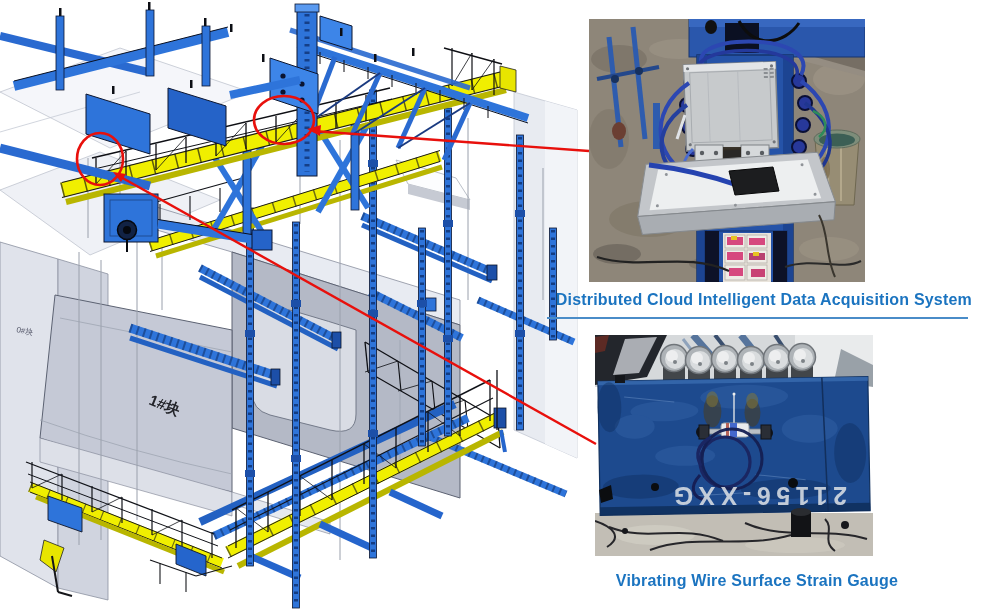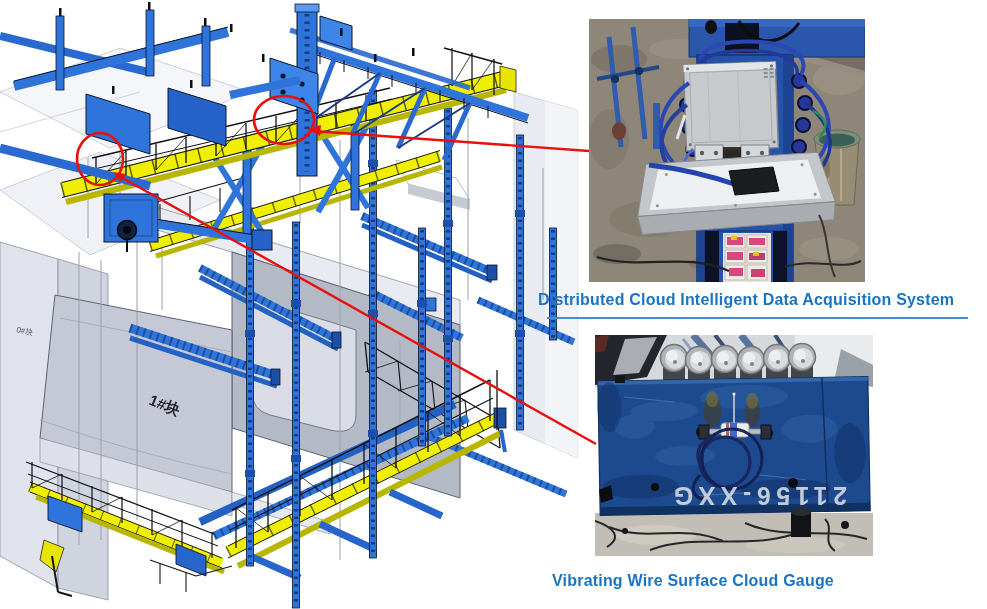--- a/index.html
+++ b/index.html
@@ -7,21 +7,21 @@
     position:relative;width:987px;height:609px;background:#ffffff;overflow:hidden;
     font-family:"Liberation Sans", sans-serif;
   }
   .stage svg{display:block;}
   #cad-layer{position:absolute;left:0;top:0;z-index:1;}
   .photo{position:absolute;overflow:hidden;z-index:5;}
   #photo-daq{left:589px;top:19px;width:276px;height:263px;}
   #photo-gauge{left:595px;top:335px;width:278px;height:221px;}
   .caption{
     position:absolute;z-index:6;color:#1b74c0;font-weight:bold;font-size:16px;
-    text-align:left;letter-spacing:.2px;line-height:1.15;
+    text-align:right;letter-spacing:.2px;line-height:1.15;
   }
   #caption-daq{left:538px;top:291px;width:434px;}
   #caption-gauge{left:552px;top:572px;width:346px;}
   #caption-underline{
     position:absolute;z-index:6;left:547px;top:317px;width:421px;height:2px;background:#4a8cc8;
   }
   #annotation-layer{position:absolute;left:0;top:0;z-index:30;pointer-events:none;}
 </style>
 </head>
 <body>
@@ -615,21 +615,21 @@
       </g>
       <g>
         <rect x="196" y="176" width="20" height="26" fill="#121316"></rect>
         <ellipse cx="206" cy="177" rx="10" ry="4" fill="#2a2c30"></ellipse>
         <circle cx="250" cy="190" r="4" fill="#17181c"></circle>
           <circle cx="30" cy="196" r="3" fill="#17181c"></circle>
       </g>
     </svg>
   </div>
 
-  <div class="caption" id="caption-gauge">Vibrating Wire Surface Cloud Gauge</div>
+  <div class="caption" id="caption-gauge">Vibrating Wire Surface Strain Gauge</div>
 
   <svg id="annotation-layer" width="987" height="609" viewBox="0 0 987 609">
     <ellipse cx="100" cy="159" rx="23" ry="26" fill="none" stroke="#e8100c" stroke-width="2.6"></ellipse>
     <ellipse cx="284" cy="120" rx="30" ry="24" fill="none" stroke="#e8100c" stroke-width="2.6"></ellipse>
     <line x1="313" y1="131" x2="589" y2="151" stroke="#e8100c" stroke-width="2.4"></line>
     <polygon points="307,129 321,125 320,136" fill="#e8100c"></polygon>
     <line x1="119" y1="176" x2="596" y2="444" stroke="#e8100c" stroke-width="2.4"></line>
     <polygon points="113,172 121,182 126,174" fill="#e8100c"></polygon>
   </svg>
 

